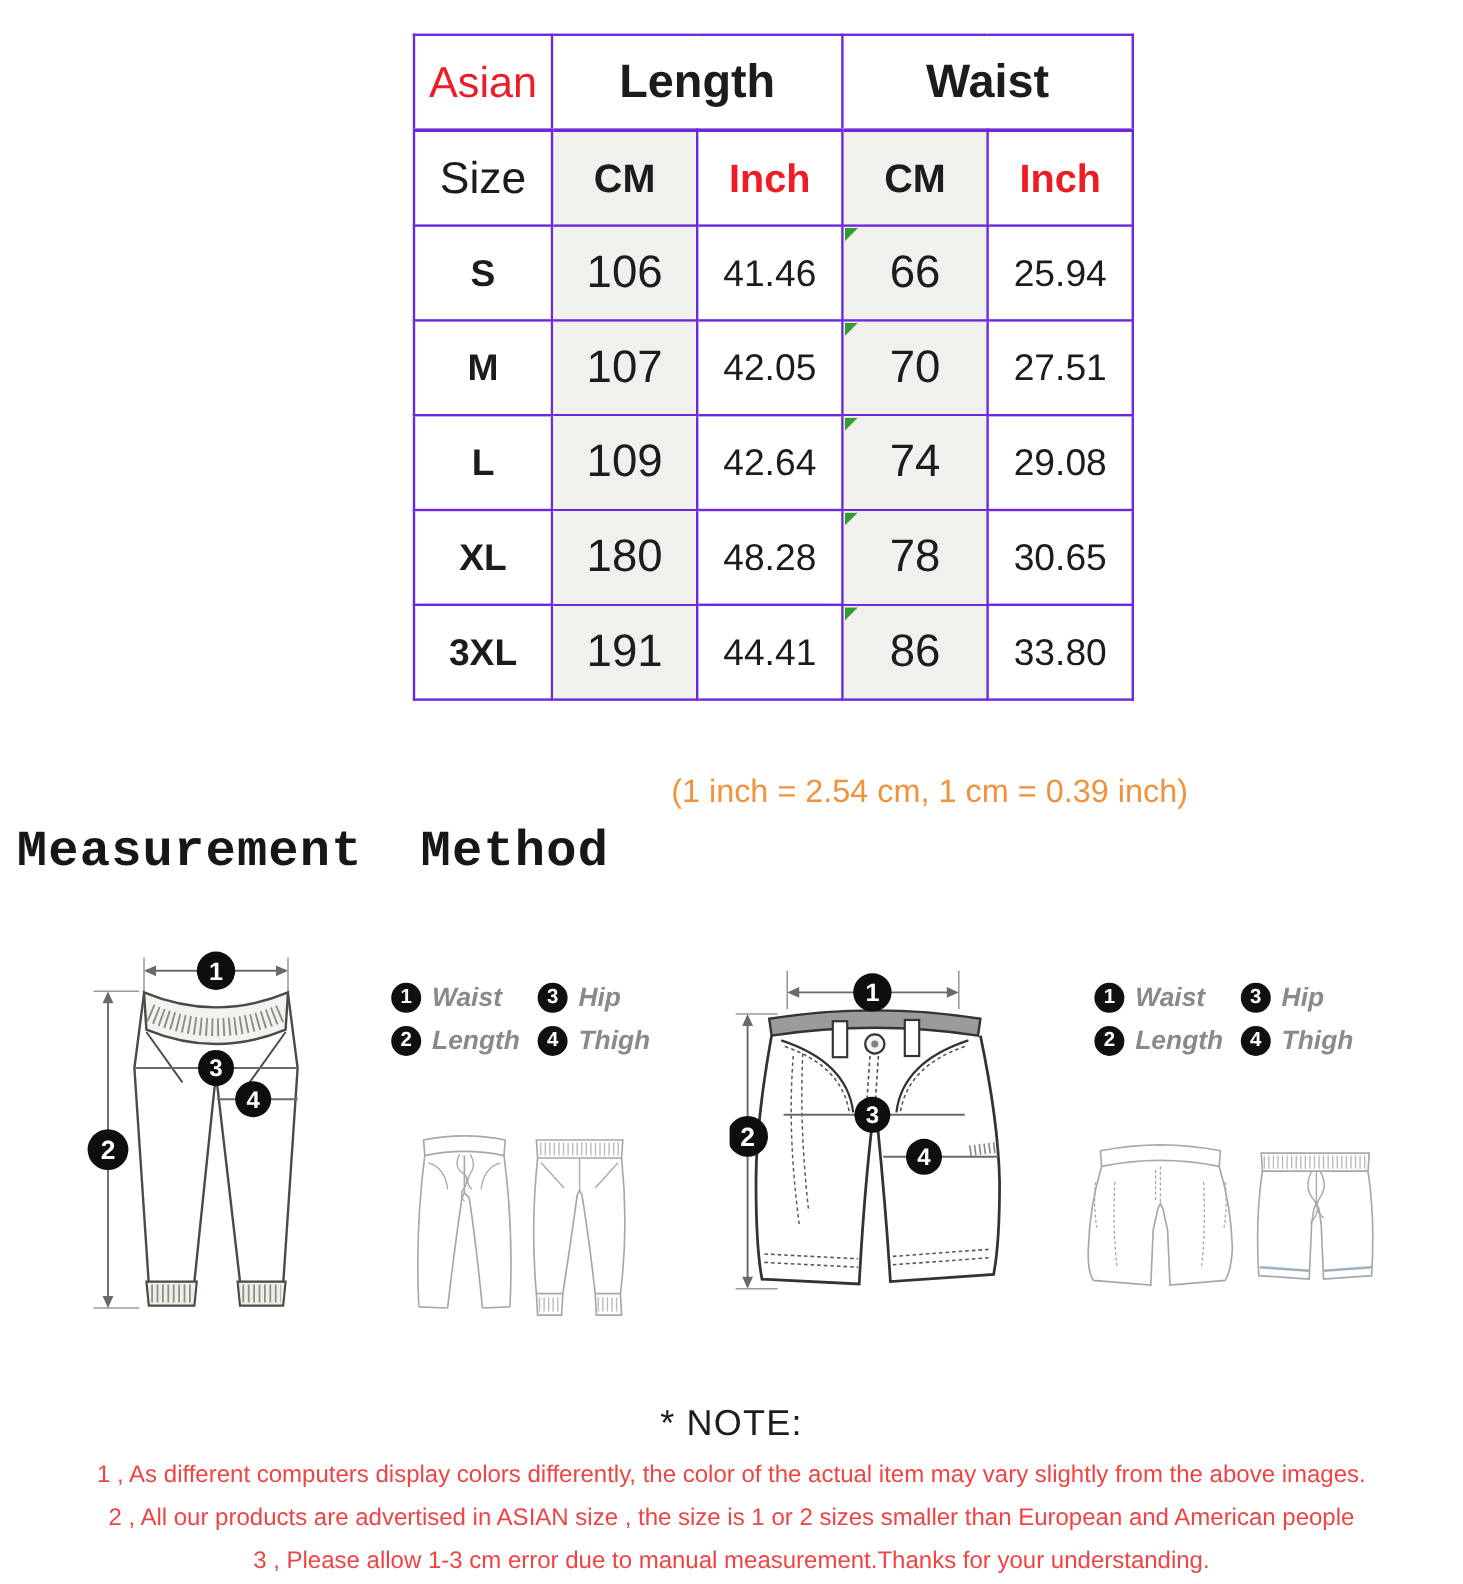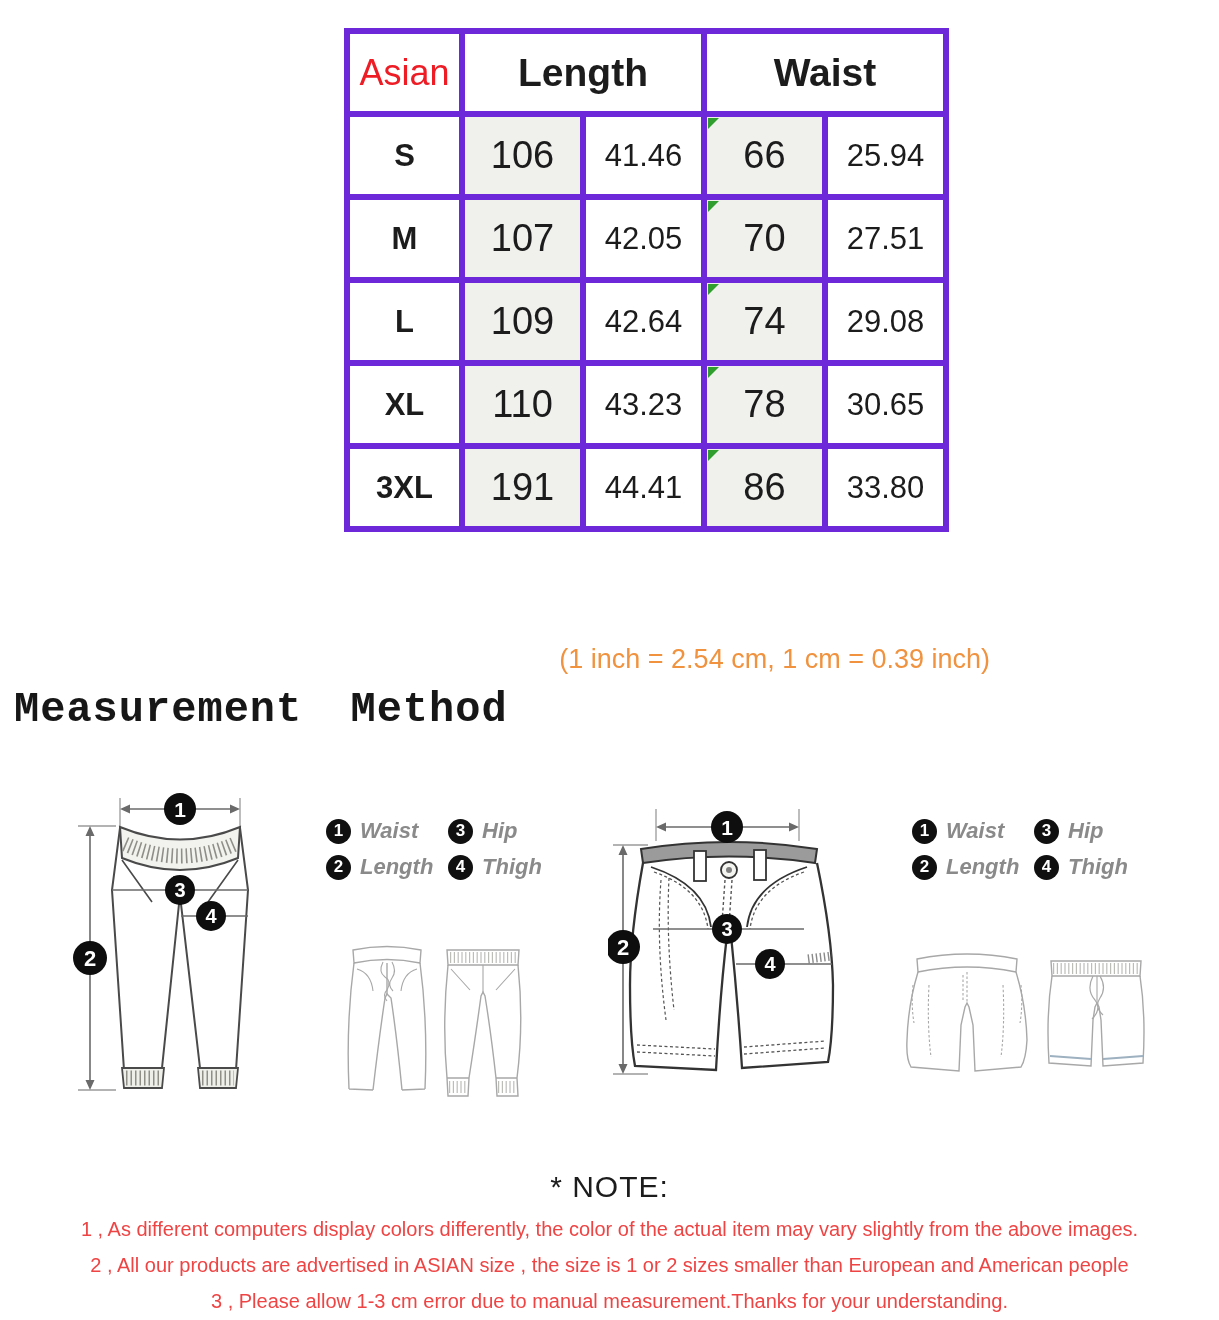--- a/index.html
+++ b/index.html
@@ -2,21 +2,21 @@
 <html><head>
 <meta charset="utf-8">
 <style>
   html,body{margin:0;padding:0;background:#fff;}
   .canvas{position:relative;width:1219px;height:1320px;background:#ffffff;overflow:hidden;
           font-family:"Liberation Sans",sans-serif;color:#1c1c1c;}
 
   
   .size-table-wrap{position:absolute;left:344px;top:28px;width:599px;}
   table.size-table{border-collapse:collapse;table-layout:fixed;width:100%;}
-  .size-table td{border:6px solid #6d28d9;text-align:center;vertical-align:middle;
+  .size-table td{border:2px solid #6d28d9;text-align:center;vertical-align:middle;
                  height:77px;padding:0;background:#fff;overflow:hidden;margin-left:16px;}
   .size-table tr.grp td{border-bottom-width:3px;}
   .size-table col.c0{width:115px;} .size-table col.c1,.size-table col.c2,
   .size-table col.c3,.size-table col.c4{width:121px;}
   .cell-gray{background:#f0f0ed !important;}
   .t-corner{color:#ee1c25;font-size:36px;}
   .t-group{font-weight:bold;font-size:39px;}
   .t-size-h{font-size:37px;}
   .t-cm{font-weight:bold;font-size:33px;}
   .t-inch{font-weight:bold;font-size:33px;color:#ee1c25;}
@@ -68,20 +68,27 @@
           <col class="c3">
           <col class="c4">
         </colgroup>
       <tbody>
           <tr class="grp">
         <td class="t-corner">Asian</td>
         <td class="t-group" colspan="2">Length</td>
         <td class="t-group" colspan="2">Waist</td>
       </tr>
       <tr>
+        <td class="t-size-h">Size</td>
+        <td class="t-cm cell-gray">CM</td>
+        <td class="t-inch">Inch</td>
+        <td class="t-cm cell-gray">CM</td>
+        <td class="t-inch">Inch</td>
+      </tr>
+      <tr>
         <td class="t-sizeval">S</td>
         <td class="t-cmval cell-gray">106</td>
         <td class="t-inchval">41.46</td>
         <td class="t-cmval cell-gray"><span class="tri"></span><span>66</span></td>
         <td class="t-inchval">25.94</td>
       </tr>
       <tr>
         <td class="t-sizeval">M</td>
         <td class="t-cmval cell-gray">107</td>
         <td class="t-inchval">42.05</td>
@@ -90,22 +97,22 @@
       </tr>
       <tr>
         <td class="t-sizeval">L</td>
         <td class="t-cmval cell-gray">109</td>
         <td class="t-inchval">42.64</td>
         <td class="t-cmval cell-gray"><span class="tri"></span><span>74</span></td>
         <td class="t-inchval">29.08</td>
       </tr>
       <tr>
         <td class="t-sizeval">XL</td>
-        <td class="t-cmval cell-gray">110</td>
-        <td class="t-inchval">43.23</td>
+        <td class="t-cmval cell-gray">180</td>
+        <td class="t-inchval">48.28</td>
         <td class="t-cmval cell-gray"><span class="tri"></span><span>78</span></td>
         <td class="t-inchval">30.65</td>
       </tr>
       <tr>
         <td class="t-sizeval">3XL</td>
         <td class="t-cmval cell-gray">191</td>
         <td class="t-inchval">44.41</td>
         <td class="t-cmval cell-gray"><span class="tri"></span><span>86</span></td>
         <td class="t-inchval">33.80</td>
       </tr>

